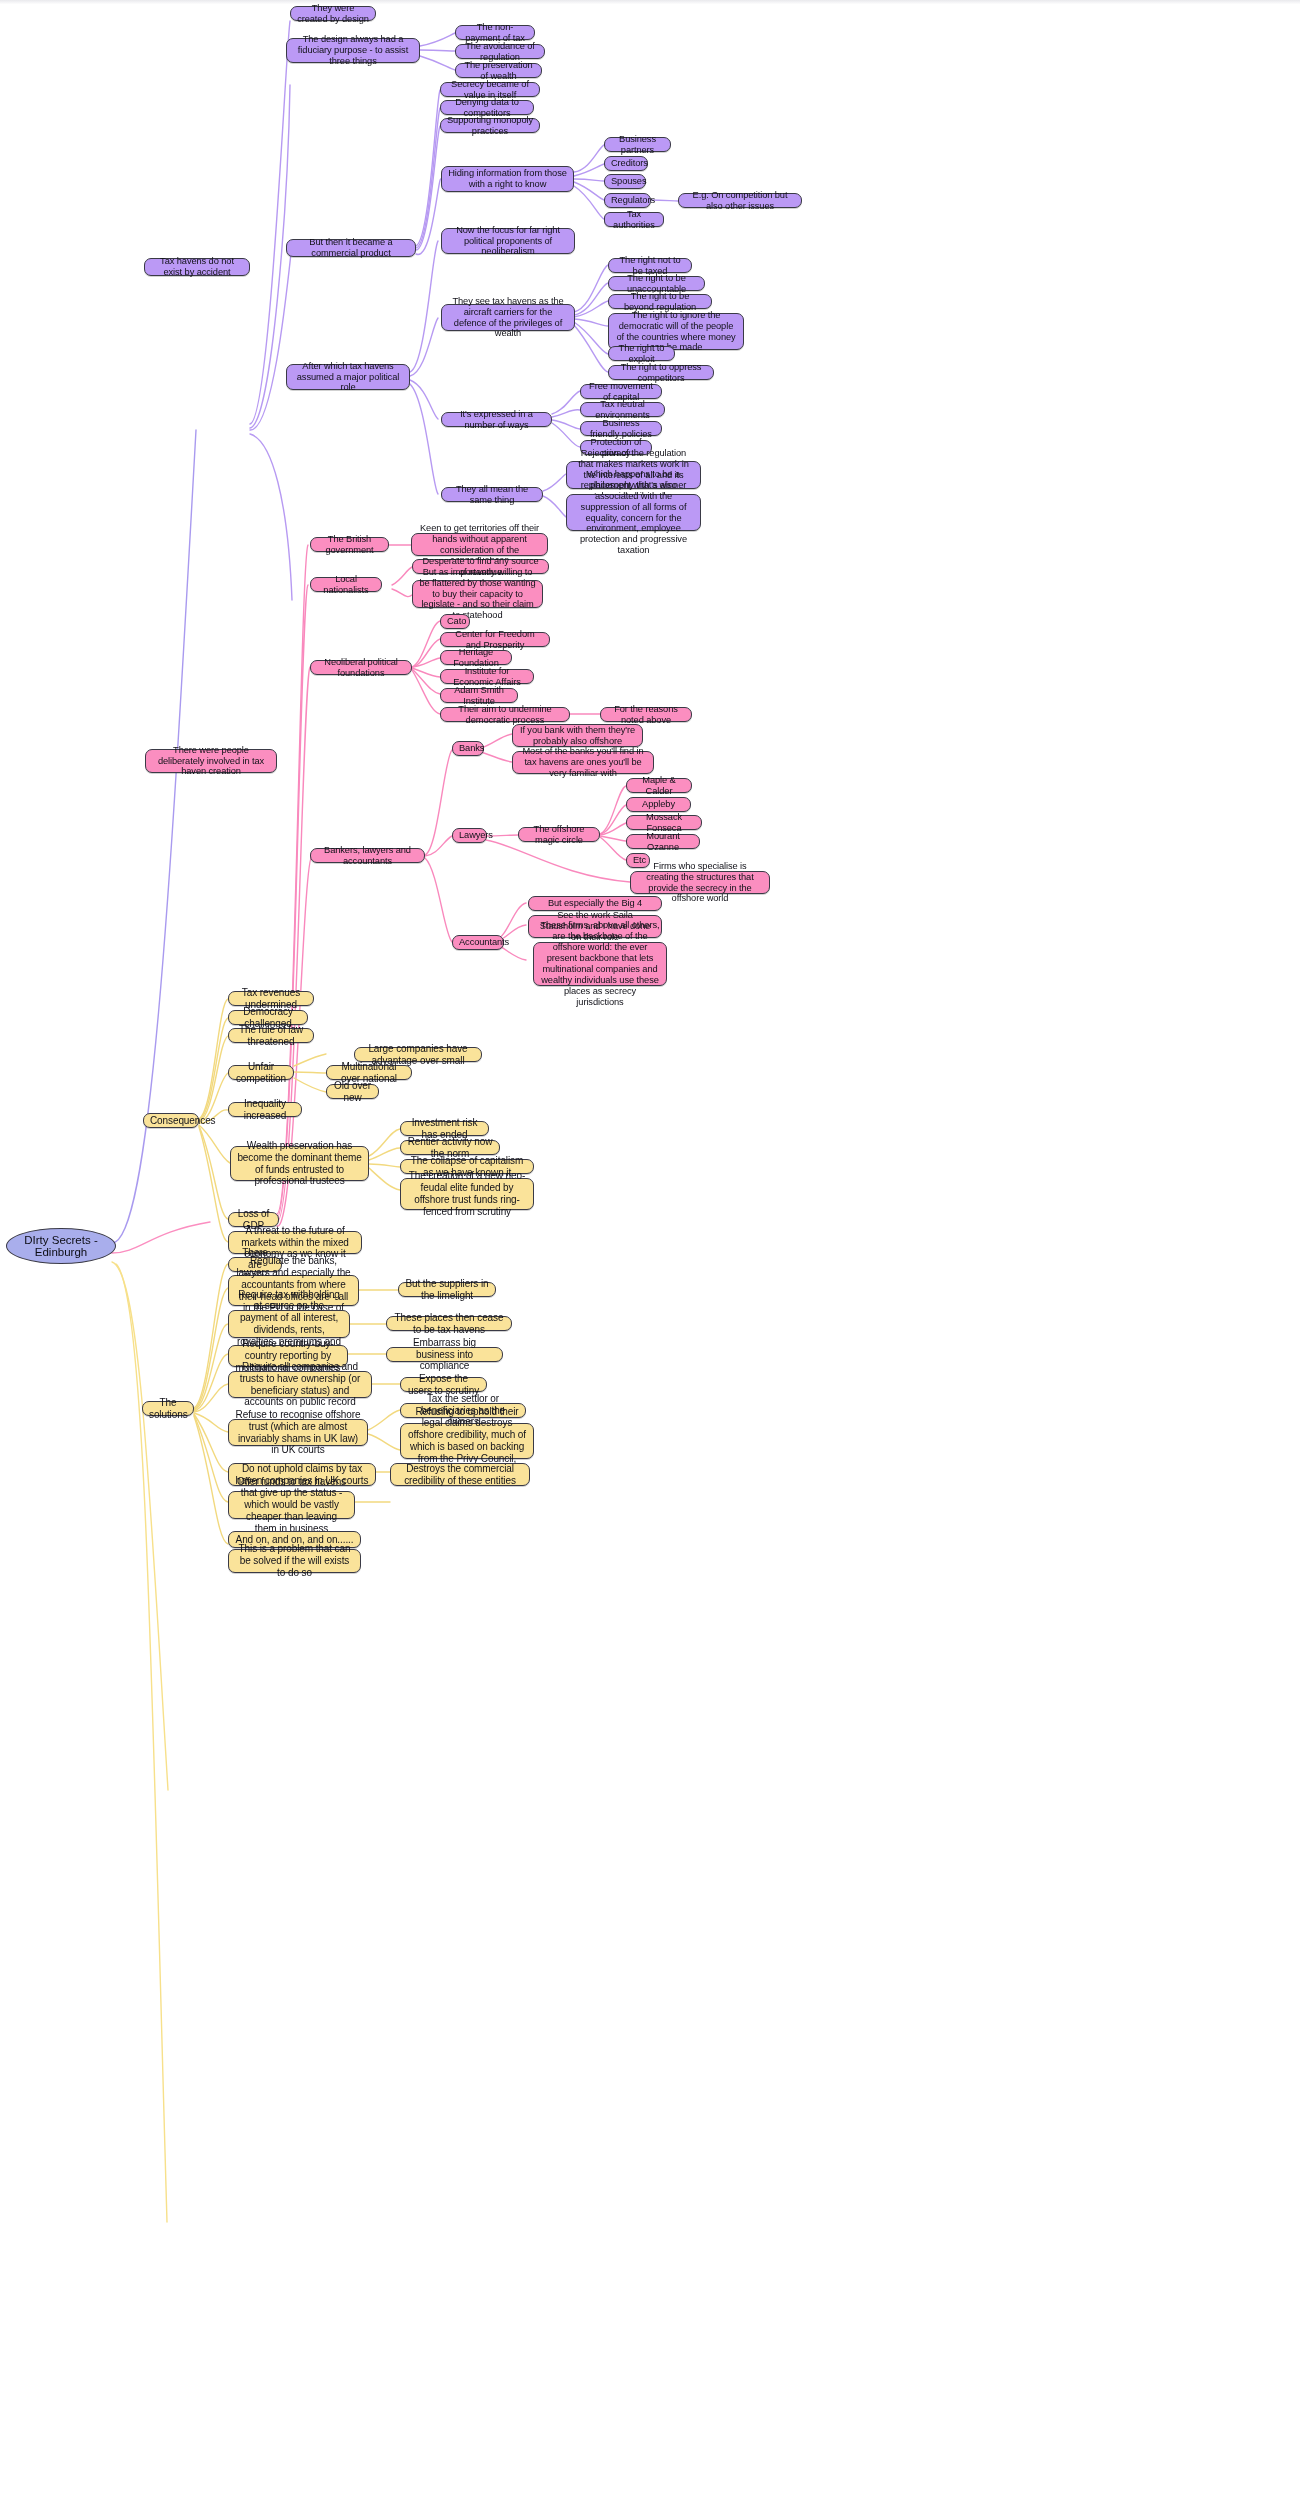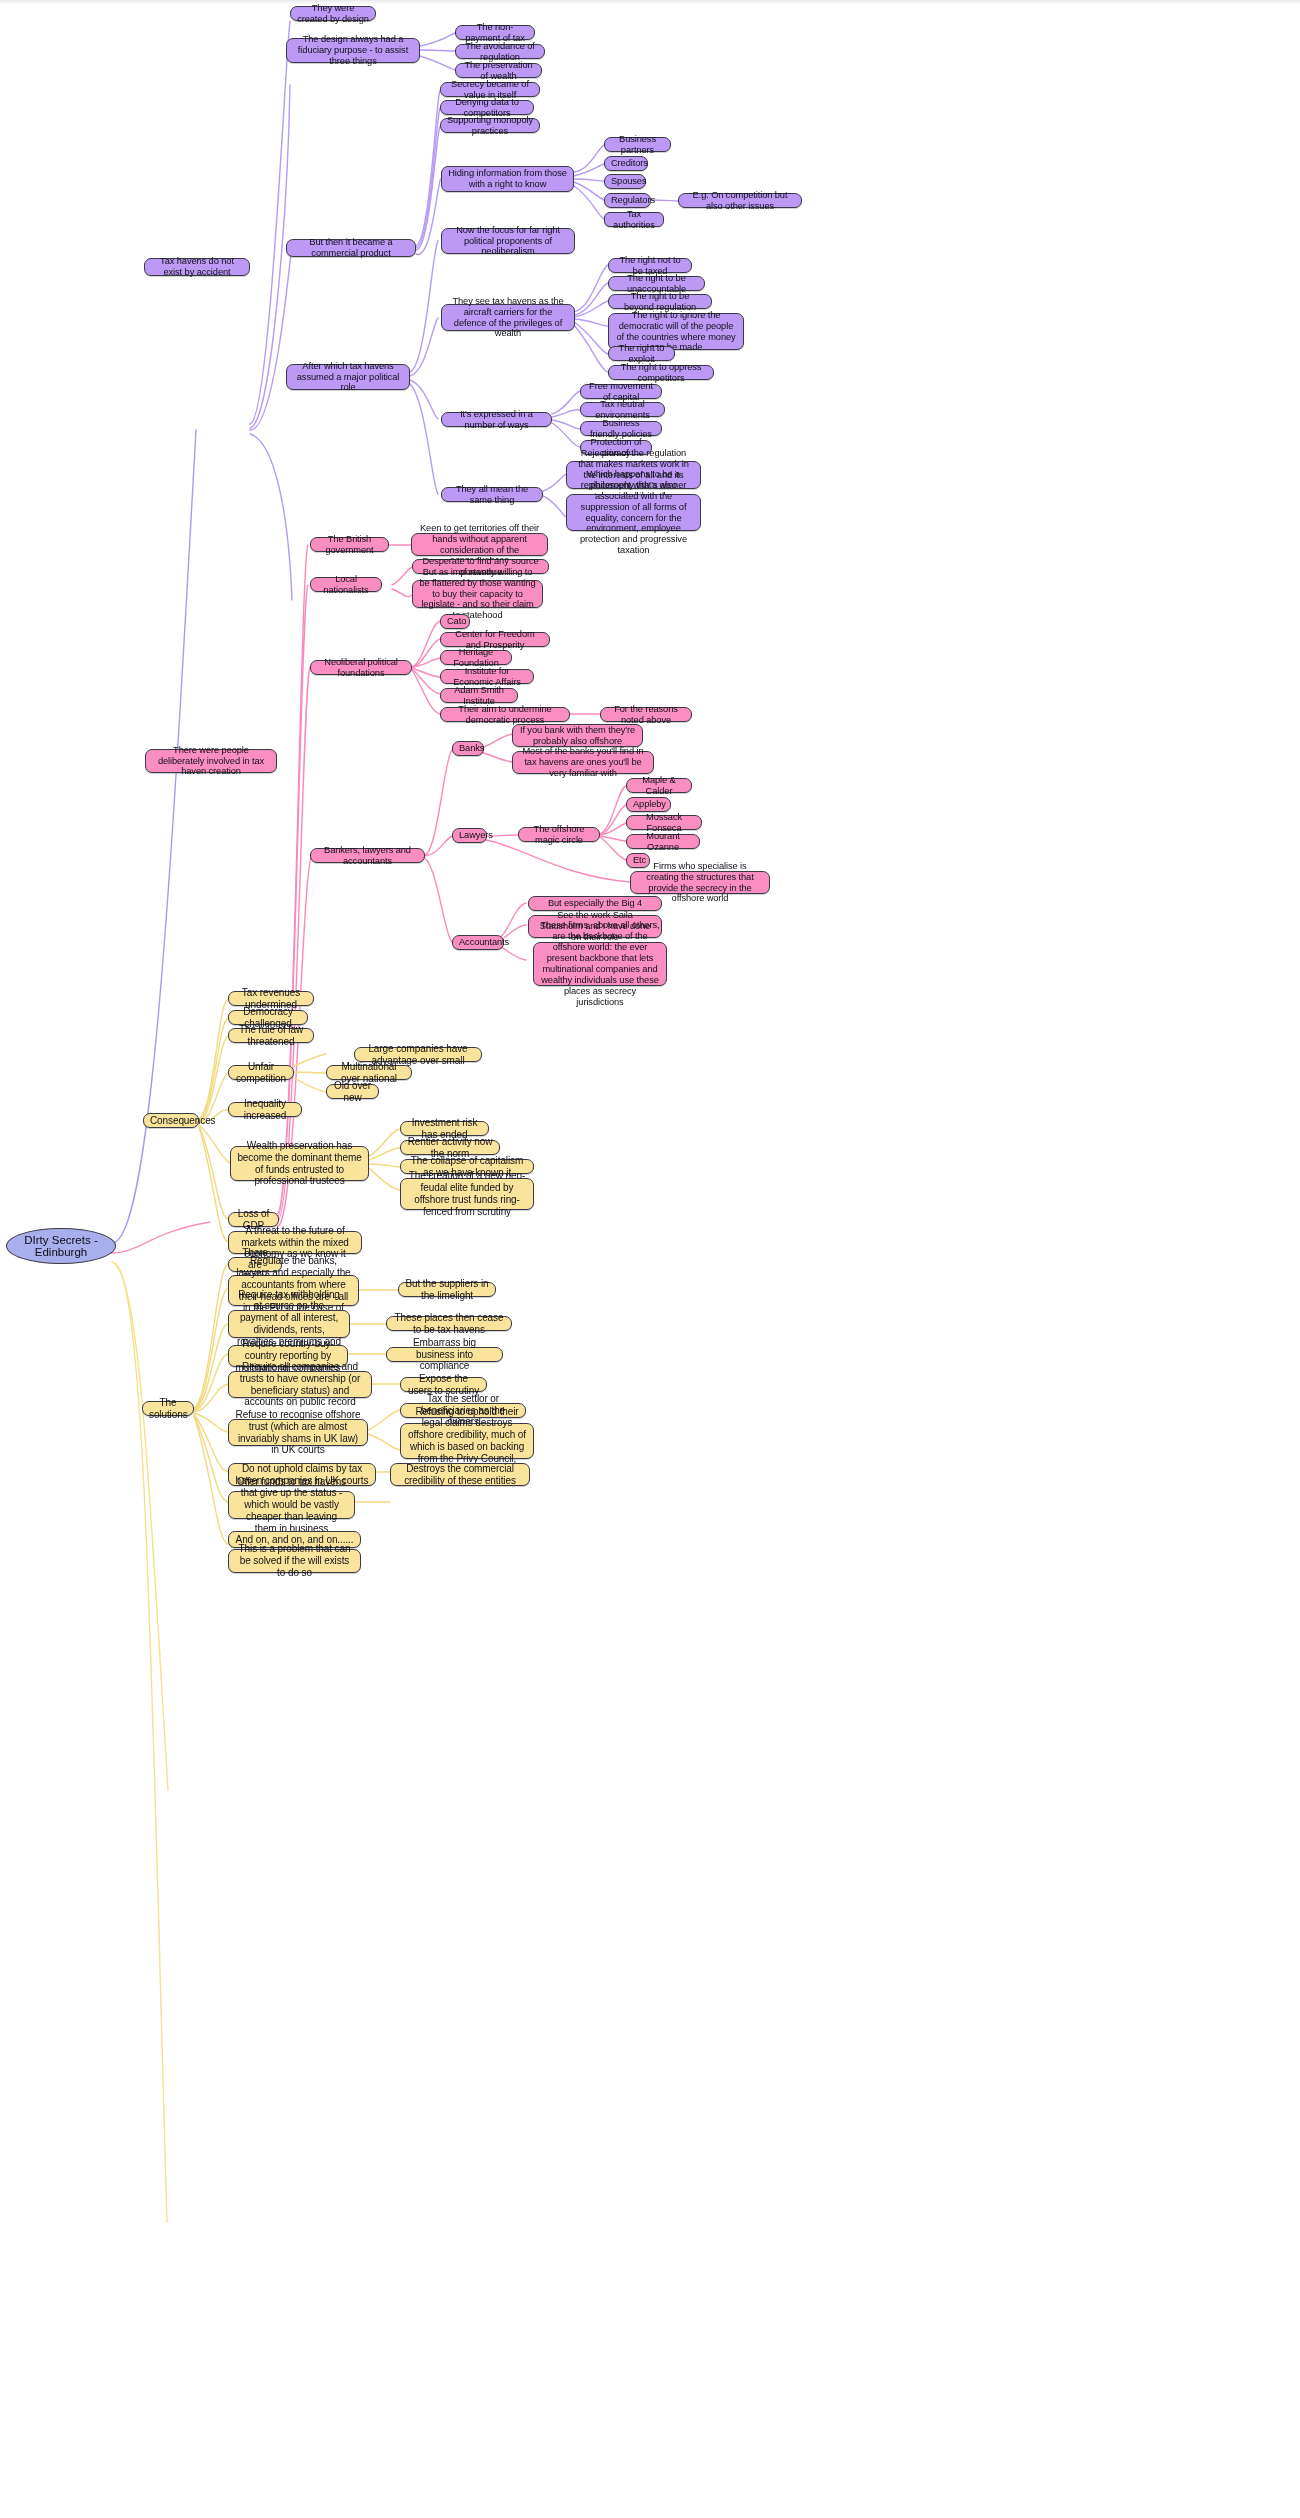--- a/index.html
+++ b/index.html
@@ -367,21 +367,21 @@
 
   <div class="node pink" style="left:452px;top:828px;width:35px;height:15px;">
     <span>Lawyers</span>
     </div>
   <div class="node pink" style="left:518px;top:827px;width:82px;height:15px;">
     <span>The offshore magic circle</span>
     </div>
   <div class="node pink" style="left:626px;top:778px;width:66px;height:15px;">
     <span>Maple &amp; Calder</span>
     </div>
-  <div class="node pink" style="left:626px;top:797px;width:45px;height:15px;">
+  <div class="node pink" style="left:626px;top:797px;width:65px;height:15px;">
     <span>Appleby</span>
     </div>
   <div class="node pink" style="left:626px;top:815px;width:76px;height:15px;">
     <span>Mossack Fonseca</span>
     </div>
   <div class="node pink" style="left:626px;top:834px;width:74px;height:15px;">
     <span>Mourant Ozanne</span>
     </div>
   <div class="node pink" style="left:626px;top:853px;width:24px;height:15px;">
     <span>Etc</span>

